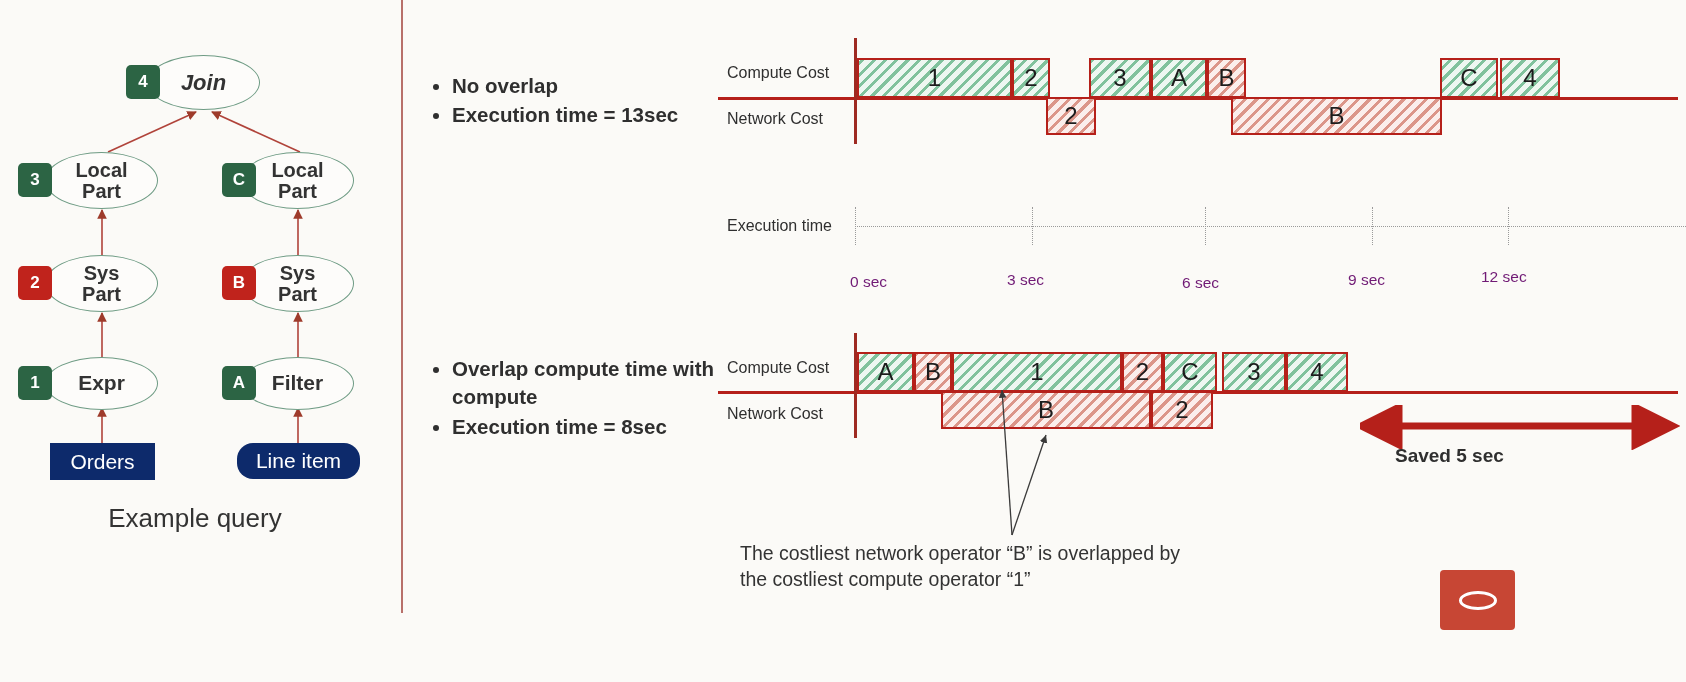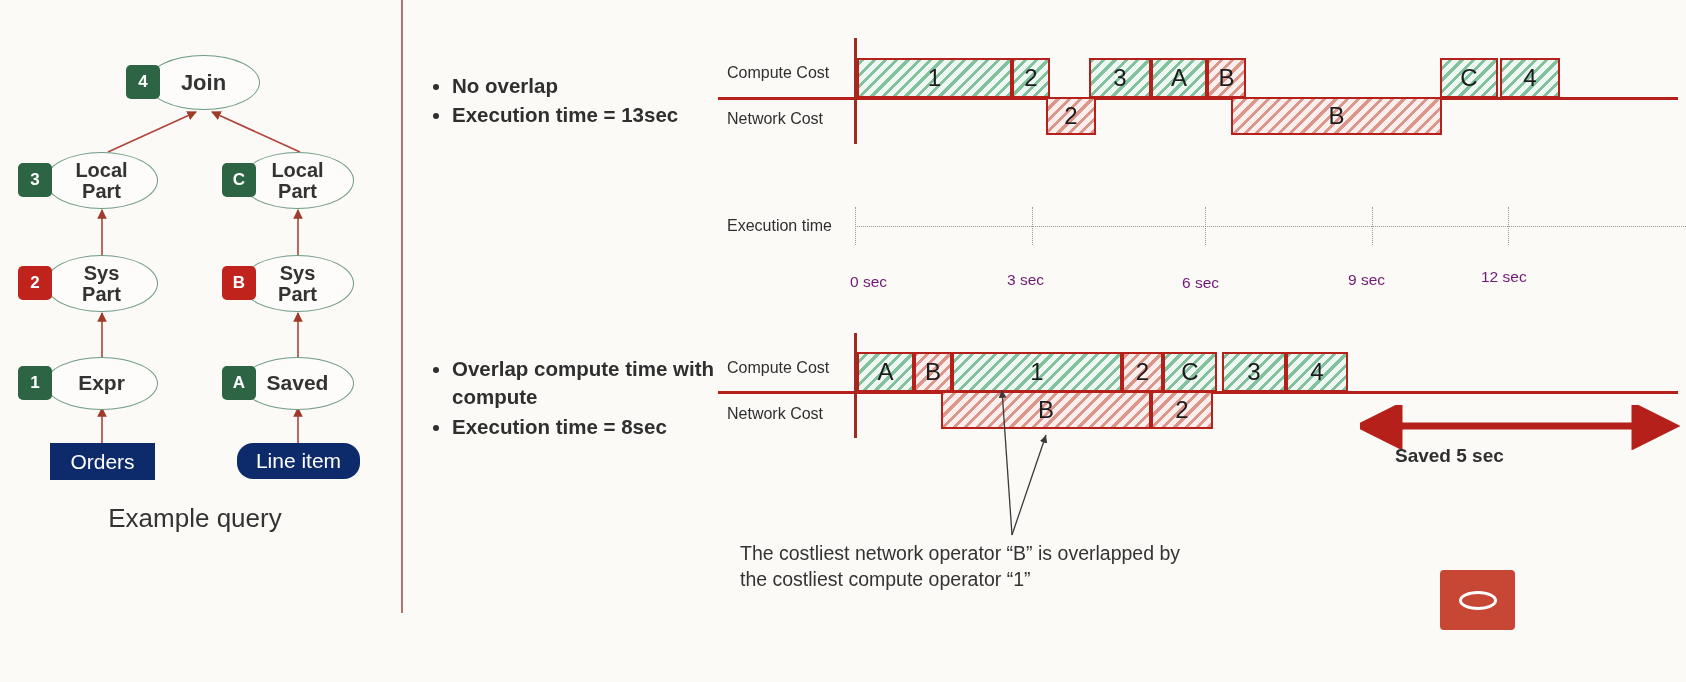--- a/index.html
+++ b/index.html
@@ -119,21 +119,21 @@
 
     <line x1="102" y1="360" x2="102" y2="313" stroke="#b0433a" stroke-width="1.6" marker-end="url(#ah)"></line>
 
     <line x1="298" y1="360" x2="298" y2="313" stroke="#b0433a" stroke-width="1.6" marker-end="url(#ah)"></line>
 
     <line x1="102" y1="443" x2="102" y2="408" stroke="#b0433a" stroke-width="1.6" marker-end="url(#ah)"></line>
 
     <line x1="298" y1="443" x2="298" y2="408" stroke="#b0433a" stroke-width="1.6" marker-end="url(#ah)"></line>
   </svg>
 
-  <div class="node" style="left:147px;top:55px;width:113px;height:55px;font-size:22px;">
+  <div class="node" style="left:147px;top:55px;width:113px;height:55px;font-size:22px;font-style:italic;">
     <span>Join</span>
   </div>
   <div class="tag green" style="left:126px;top:65px;">
     <span>4</span>
   </div>
 
   <div class="node" style="left:45px;top:152px;width:113px;height:57px;font-size:20px;flex-direction:column;">
     <span>Local</span>
     <span>Part</span>
   </div>
@@ -166,21 +166,21 @@
   </div>
 
   <div class="node" style="left:45px;top:357px;width:113px;height:53px;font-size:21px;">
     <span>Expr</span>
   </div>
   <div class="tag green" style="left:18px;top:366px;">
     <span>1</span>
   </div>
 
   <div class="node" style="left:241px;top:357px;width:113px;height:53px;font-size:21px;">
-    <span>Saved</span>
+    <span>Filter</span>
   </div>
   <div class="tag green" style="left:222px;top:366px;">
     <span>A</span>
   </div>
 
   <div class="tablebox" style="left:50px;top:443px;width:105px;height:37px;">
     <span>Orders</span>
   </div>
   <div class="tablebox" style="left:237px;top:443px;width:123px;height:36px;border-radius:16px;">
     <span>Line item</span>

